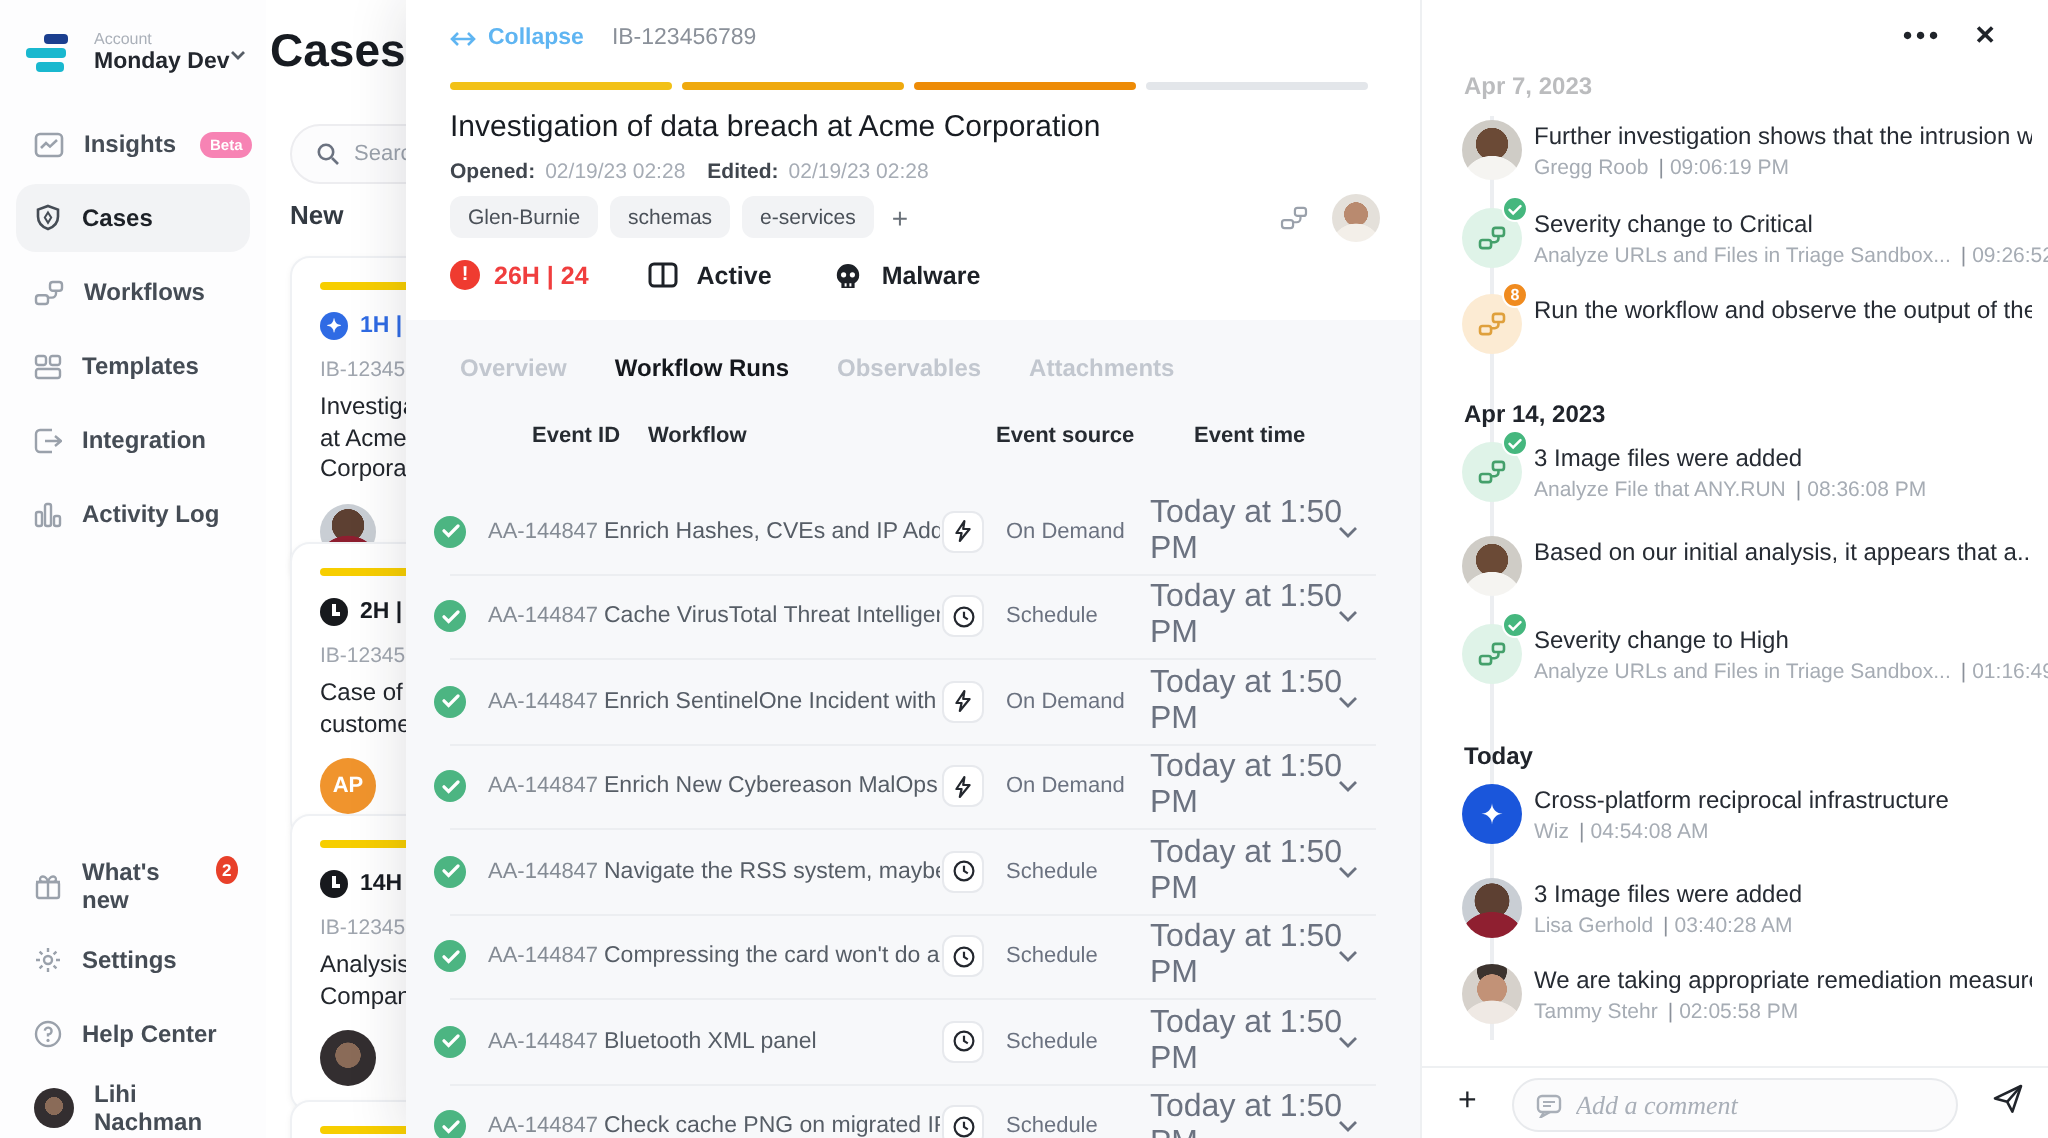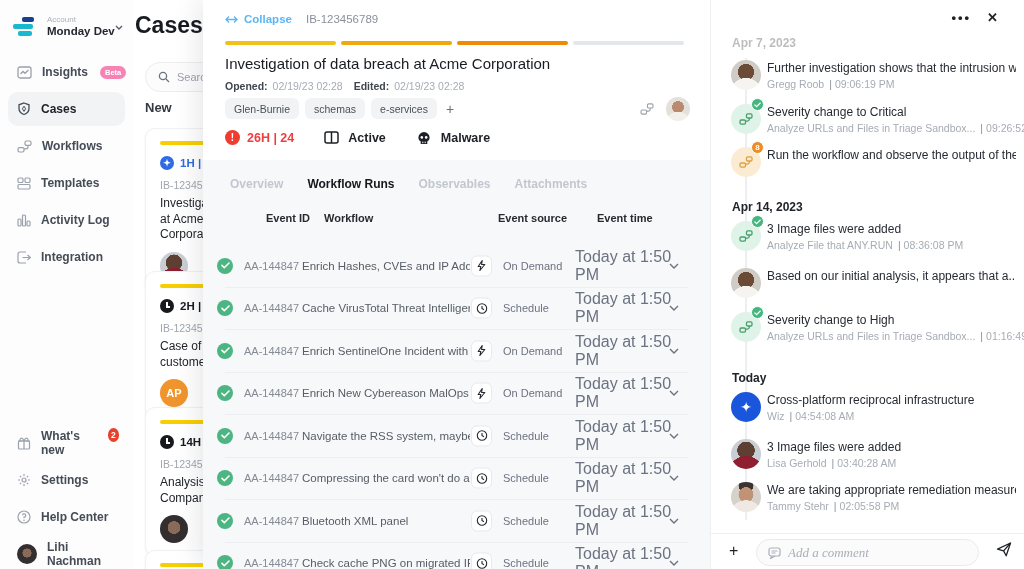--- a/index.html
+++ b/index.html
@@ -167,35 +167,35 @@
             <rect x="1" y="1" width="5" height="4.5" rx="1.2" fill="none" stroke="currentColor" stroke-width="1.2"></rect>
             <rect x="8" y="1" width="5" height="4.5" rx="1.2" fill="none" stroke="currentColor" stroke-width="1.2"></rect>
             <rect x="1" y="7.5" width="12" height="4.5" rx="1.2" fill="none" stroke="currentColor" stroke-width="1.2"></rect>
           </svg>
         </span>
       <span>Templates</span>
     </div>
     <div class="nav-item">
       <span class="ic">
           <svg width="14" height="13" viewBox="0 0 14 13">
+            <path d="M9 1H3a2 2 0 0 0-2 2v7a2 2 0 0 0 2 2h6" fill="none" stroke="currentColor" stroke-width="1.2"></path>
+            <path d="M5.5 6.5H13M10.5 4l3 2.5-3 2.5" fill="none" stroke="currentColor" stroke-width="1.2"></path>
+          </svg>
+        </span>
+      <span>Integration</span>
+    </div>
+    <div class="nav-item">
+      <span class="ic">
+          <svg width="14" height="13" viewBox="0 0 14 13">
             <rect x="1" y="5" width="3" height="7" rx="1" fill="none" stroke="currentColor" stroke-width="1.2"></rect>
             <rect x="5.5" y="1" width="3" height="11" rx="1" fill="none" stroke="currentColor" stroke-width="1.2"></rect>
             <rect x="10" y="7" width="3" height="5" rx="1" fill="none" stroke="currentColor" stroke-width="1.2"></rect>
           </svg>
         </span>
       <span>Activity Log</span>
-    </div>
-    <div class="nav-item">
-      <span class="ic">
-          <svg width="14" height="13" viewBox="0 0 14 13">
-            <path d="M9 1H3a2 2 0 0 0-2 2v7a2 2 0 0 0 2 2h6" fill="none" stroke="currentColor" stroke-width="1.2"></path>
-            <path d="M5.5 6.5H13M10.5 4l3 2.5-3 2.5" fill="none" stroke="currentColor" stroke-width="1.2"></path>
-          </svg>
-        </span>
-      <span>Integration</span>
     </div>
   </div>
   <div id="side-footer" class="abs">
     <div class="nav-item">
       <span class="ic">
           <svg width="14" height="14" viewBox="0 0 14 14">
             <rect x="1.5" y="5" width="11" height="8" rx="1" fill="none" stroke="currentColor" stroke-width="1.2"></rect>
             <path d="M1 5h12M7 5v8M4.5 5C3 5 2.5 3.5 3.5 2.6 4.5 1.7 6.5 2.5 7 5c.5-2.5 2.5-3.3 3.5-2.4 1 .9.5 2.4-1 2.4" fill="none" stroke="currentColor" stroke-width="1.2"></path>
           </svg>
         </span>

